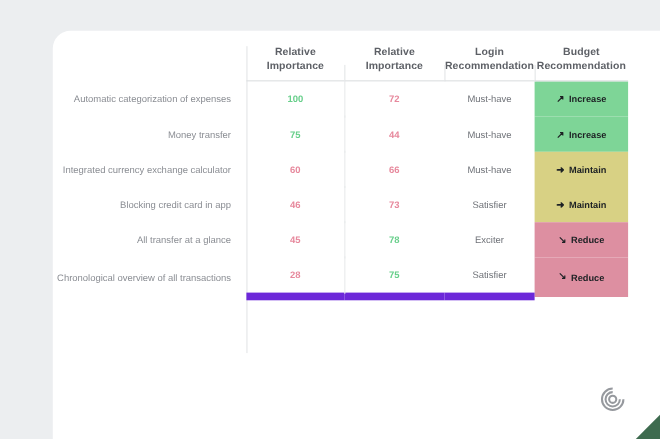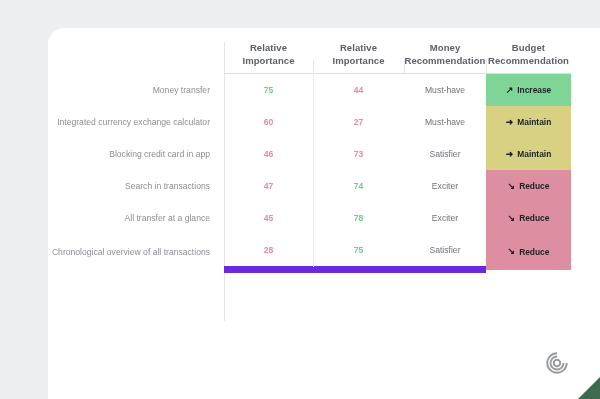--- a/index.html
+++ b/index.html
@@ -206,75 +206,75 @@
             <th class="feature-head"></th>
             <th class="ruled">
               <span>Relative</span><br>
               <span>Importance</span>
             </th>
             <th class="ruled tick">
               <span>Relative</span><br>
               <span>Importance</span>
             </th>
             <th class="ruled tick">
-              <span>Money</span><br>
+              <span>Login</span><br>
               <span>Recommendation</span>
             </th>
             <th class="ruled tick">
               <span>Budget</span><br>
               <span>Recommendation</span>
             </th>
           </tr>
         </thead>
         <tbody id="matrix-body">
             <tr>
+              <td class="feature">Automatic categorization of expenses</td>
+              <td class="num first-col val-good">100</td>
+              <td class="num sep val-bad">72</td>
+              <td class="kano sep">Must-have</td>
+              <td class="budget">
+                <div class="cellwrap bg-increase">
+                  <span class="arrow">↗</span>
+                  <span>Increase</span>
+                </div>
+              </td>
+            </tr>
+            <tr>
               <td class="feature">Money transfer</td>
               <td class="num first-col val-good">75</td>
               <td class="num sep val-bad">44</td>
               <td class="kano sep">Must-have</td>
               <td class="budget">
                 <div class="cellwrap bg-increase">
                   <span class="arrow">↗</span>
                   <span>Increase</span>
                 </div>
               </td>
             </tr>
             <tr>
               <td class="feature">Integrated currency exchange calculator</td>
               <td class="num first-col val-bad">60</td>
-              <td class="num sep val-bad">27</td>
+              <td class="num sep val-bad">66</td>
               <td class="kano sep">Must-have</td>
               <td class="budget">
                 <div class="cellwrap bg-maintain">
                   <span class="arrow">➜</span>
                   <span>Maintain</span>
                 </div>
               </td>
             </tr>
             <tr>
               <td class="feature">Blocking credit card in app</td>
               <td class="num first-col val-bad">46</td>
               <td class="num sep val-bad">73</td>
               <td class="kano sep">Satisfier</td>
               <td class="budget">
                 <div class="cellwrap bg-maintain">
                   <span class="arrow">➜</span>
                   <span>Maintain</span>
-                </div>
-              </td>
-            </tr>
-            <tr>
-              <td class="feature">Search in transactions</td>
-              <td class="num first-col val-bad">47</td>
-              <td class="num sep val-good">74</td>
-              <td class="kano sep">Exciter</td>
-              <td class="budget">
-                <div class="cellwrap bg-reduce">
-                  <span class="arrow">↘</span>
-                  <span>Reduce</span>
                 </div>
               </td>
             </tr>
             <tr>
               <td class="feature">All transfer at a glance</td>
               <td class="num first-col val-bad">45</td>
               <td class="num sep val-good">78</td>
               <td class="kano sep">Exciter</td>
               <td class="budget">
                 <div class="cellwrap bg-reduce">

